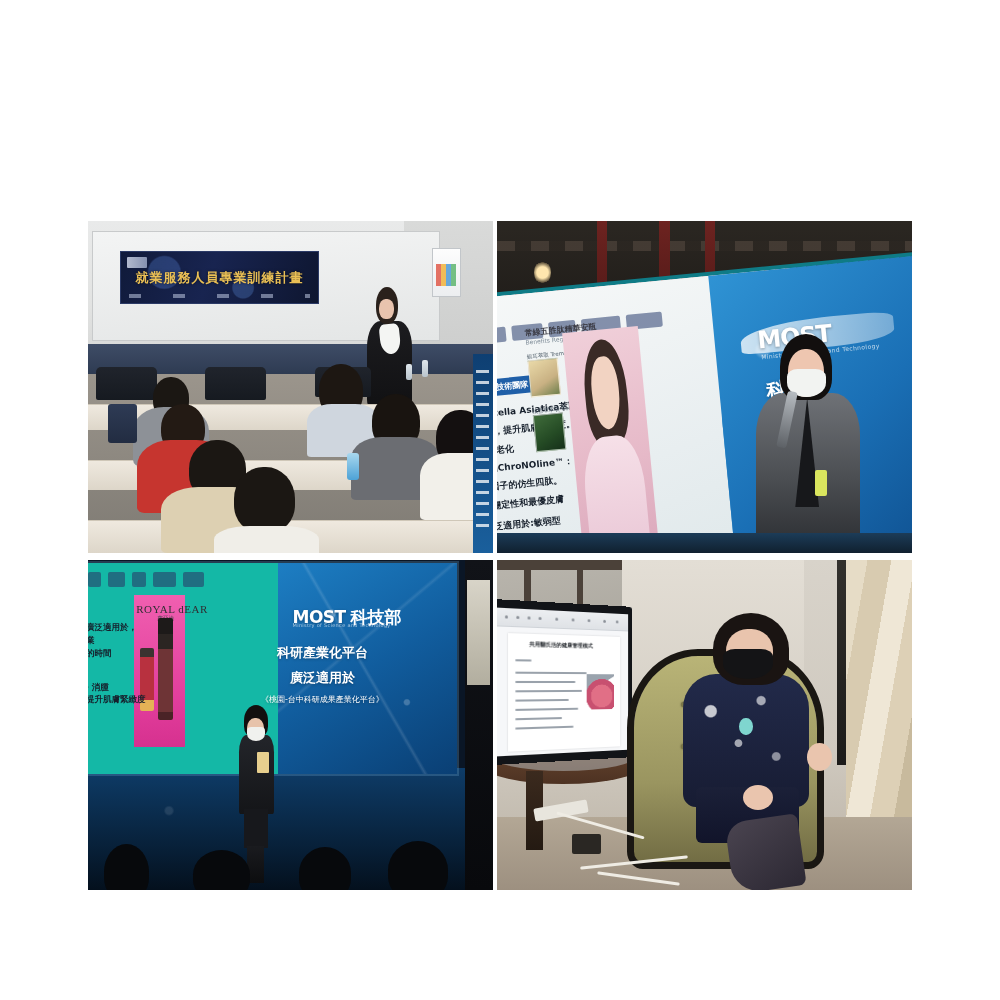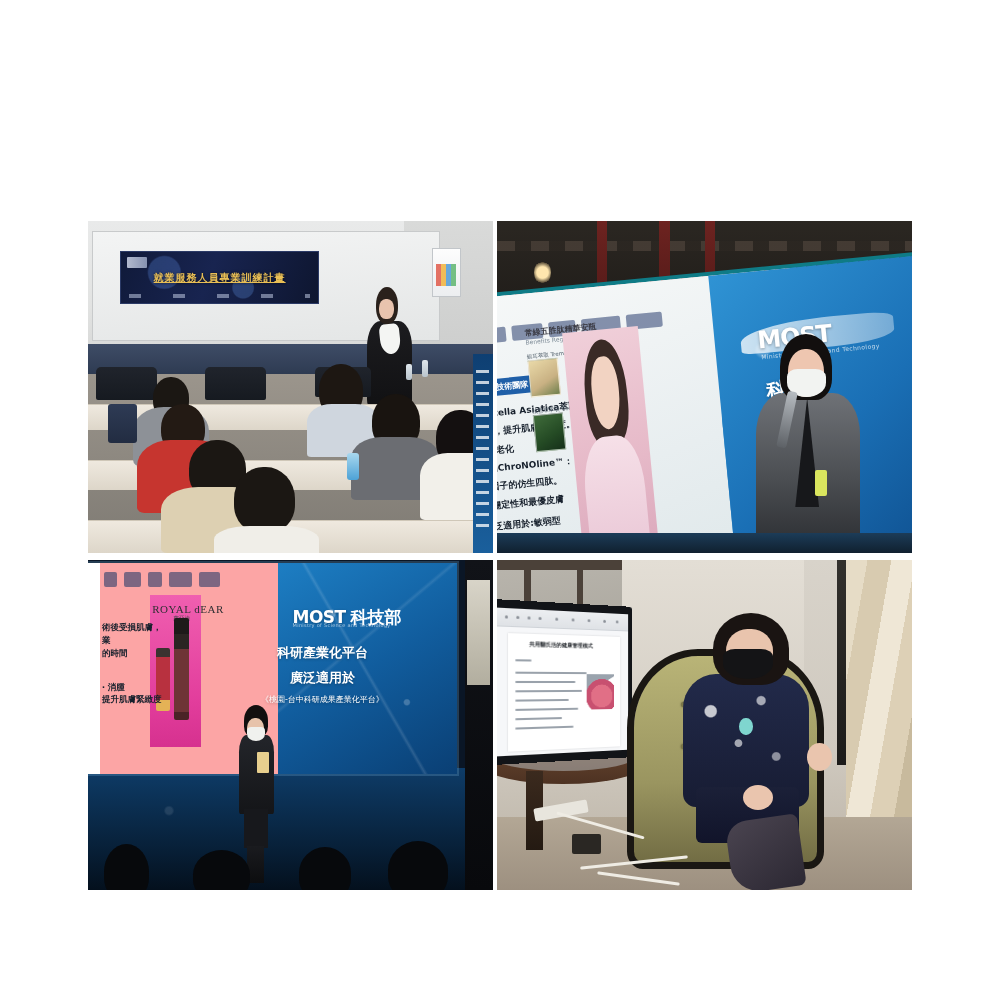--- a/index.html
+++ b/index.html
@@ -78,26 +78,25 @@
     border-radius:1px; opacity:.85;
   }
   .p1 .banner-photo::after {
     content:""; position:absolute; left:4%; bottom:9%;
     width:92%; height:8%;
     background:repeating-linear-gradient(90deg,rgba(190,200,225,.55) 0 12px,transparent 12px 44px);
   }
   .p1 .banner-text {
     color:#e9bf55;
     font-family:"DejaVu Sans", sans-serif;
-    font-size:10px; font-weight:700;
+    font-size:13px; font-weight:700;
     letter-spacing:1px;
     text-shadow:0 0 3px rgba(0,0,0,.6);
     white-space:nowrap;
     transform:translateY(1px);
-    text-decoration:underline;
   }
   .p1 .poster {
     position:absolute; right:8%; top:8%; width:7%; height:15%;
     background:linear-gradient(180deg,#fdfdfd,#eceef0);
     border:1px solid #c2c6ca;
   }
   .p1 .poster i {
     position:absolute; left:12%; top:32%; width:76%; height:46%;
     background:
       linear-gradient(90deg,#e05a4a 0 26%, #f0b23c 26% 50%, #4e9ad6 50% 74%, #5db56f 74% 100%);
@@ -342,22 +341,22 @@
   }
 
   
   .p3 { background:#0a1626; }
   .p3 .slide {
     position:absolute; left:-1%; top:1%; width:92%; height:64%;
     background:#ffffff;
     box-shadow:0 0 0 2px rgba(120,180,220,.25);
   }
   .p3 .s-left {
-    position:absolute; left:16px; top:0; width:52%; height:100%;
-    background:#fca5a5;
+    position:absolute; left:0; top:0; width:52%; height:100%;
+    background:#14b8a6;
   }
   .p3 .s-right {
     position:absolute; right:0; top:0; width:48%; height:100%;
     background:
       radial-gradient(circle at 30% 24%, rgba(255,255,255,.28) 0 1.6%, transparent 2.4%),
       radial-gradient(circle at 72% 66%, rgba(255,255,255,.22) 0 1.3%, transparent 2%),
       linear-gradient(150deg,#1d7ec3 0%,#115d9e 50%,#0a3f74 100%);
   }
   .p3 .s-right::before {
     content:""; position:absolute; inset:0;
@@ -784,21 +783,21 @@
               <div class="l" style="width:16%;"></div>
               <div class="l" style="width:13%;"></div>
               <div class="l" style="width:22%;"></div>
               <div class="l" style="width:20%;"></div>
             </div>
             <div class="pinkbox"></div>
             <div class="royal">ROYAL dEAR</div>
             <div class="royal-cn">蘿亞迪</div>
             <div class="vial"></div>
             <div class="dropper"></div>
-            <div class="bullets" style="top:28%;">術後受損肌膚，</div>
+            <div class="bullets" style="top:28%;">廣泛適用於，</div>
             <div class="bullets" style="top:34%;">業</div>
             <div class="bullets" style="top:40%;">的時間</div>
             <div class="bullets" style="top:56%;">‧ 消腫</div>
             <div class="bullets" style="top:62%;">提升肌膚緊緻度</div>
           </div>
 
           <div class="s-right"></div>
           <div class="most-logo">
             <div class="m">MOST</div>
             <div class="c">科技部</div>

